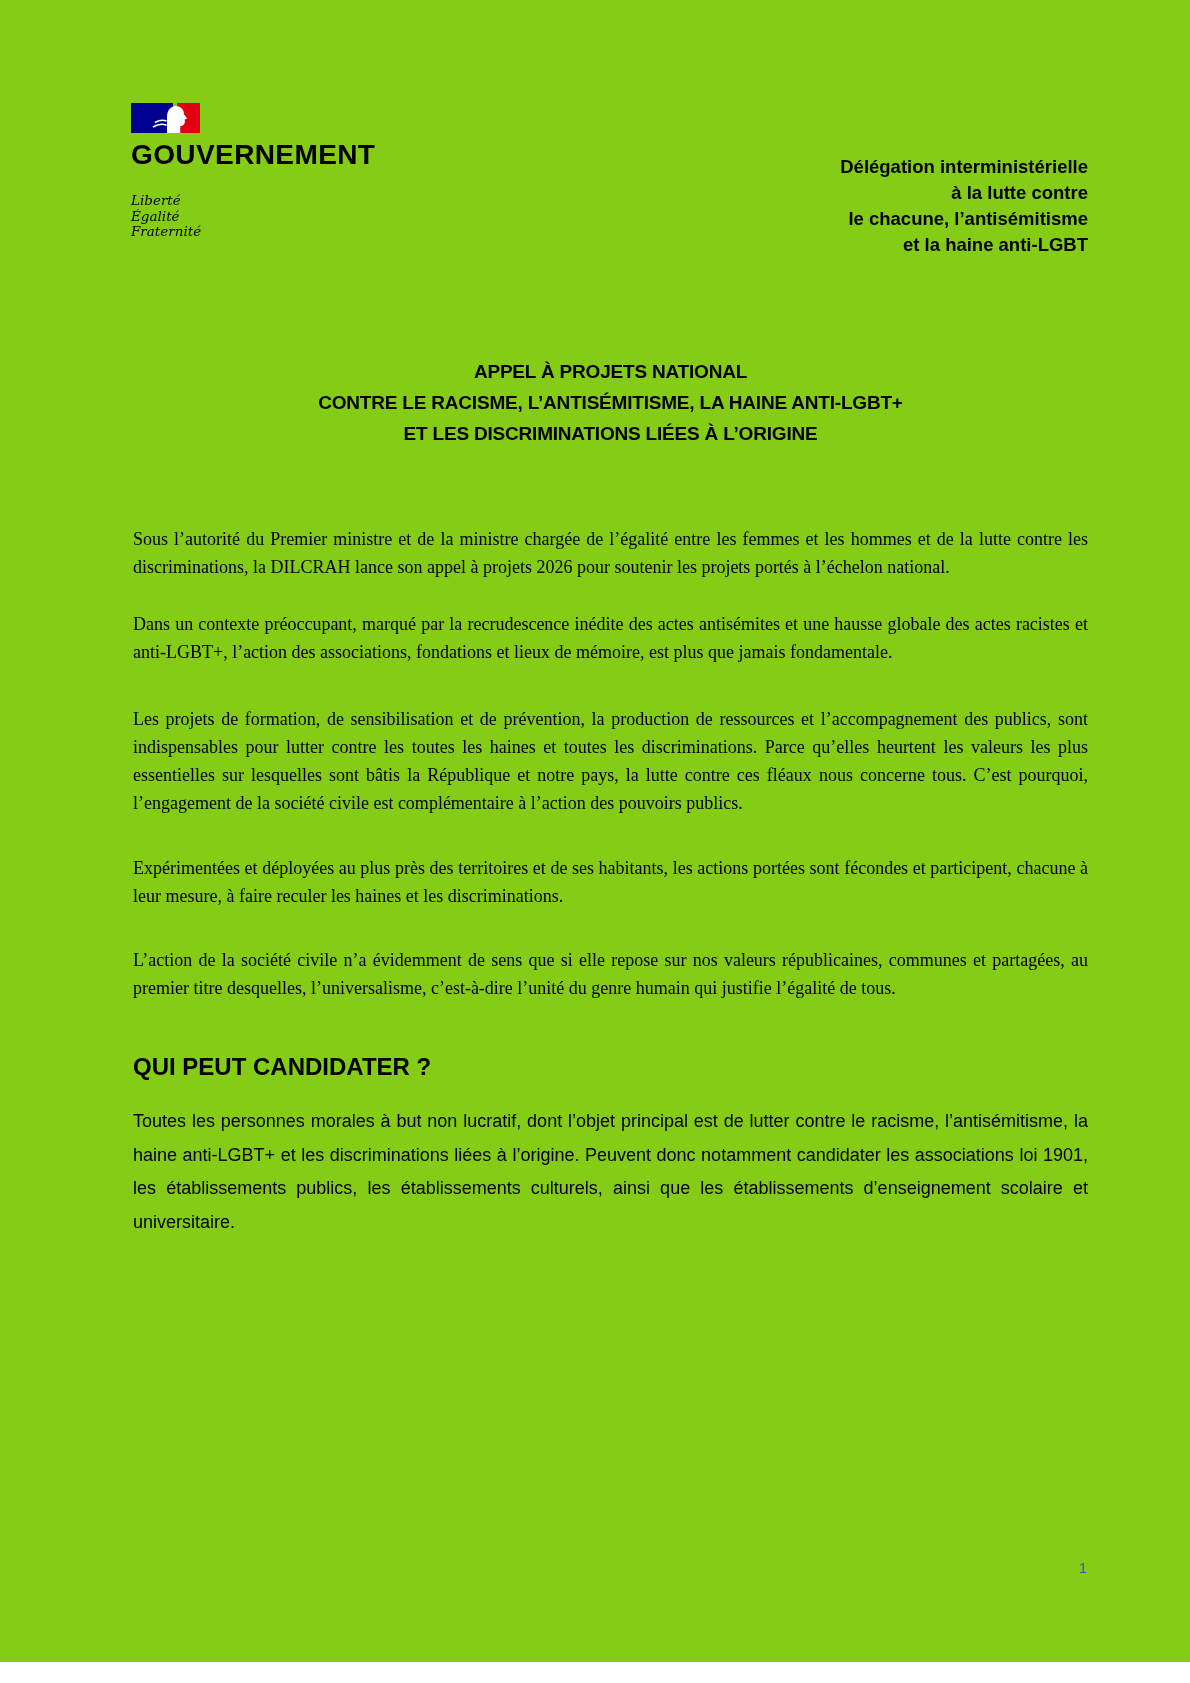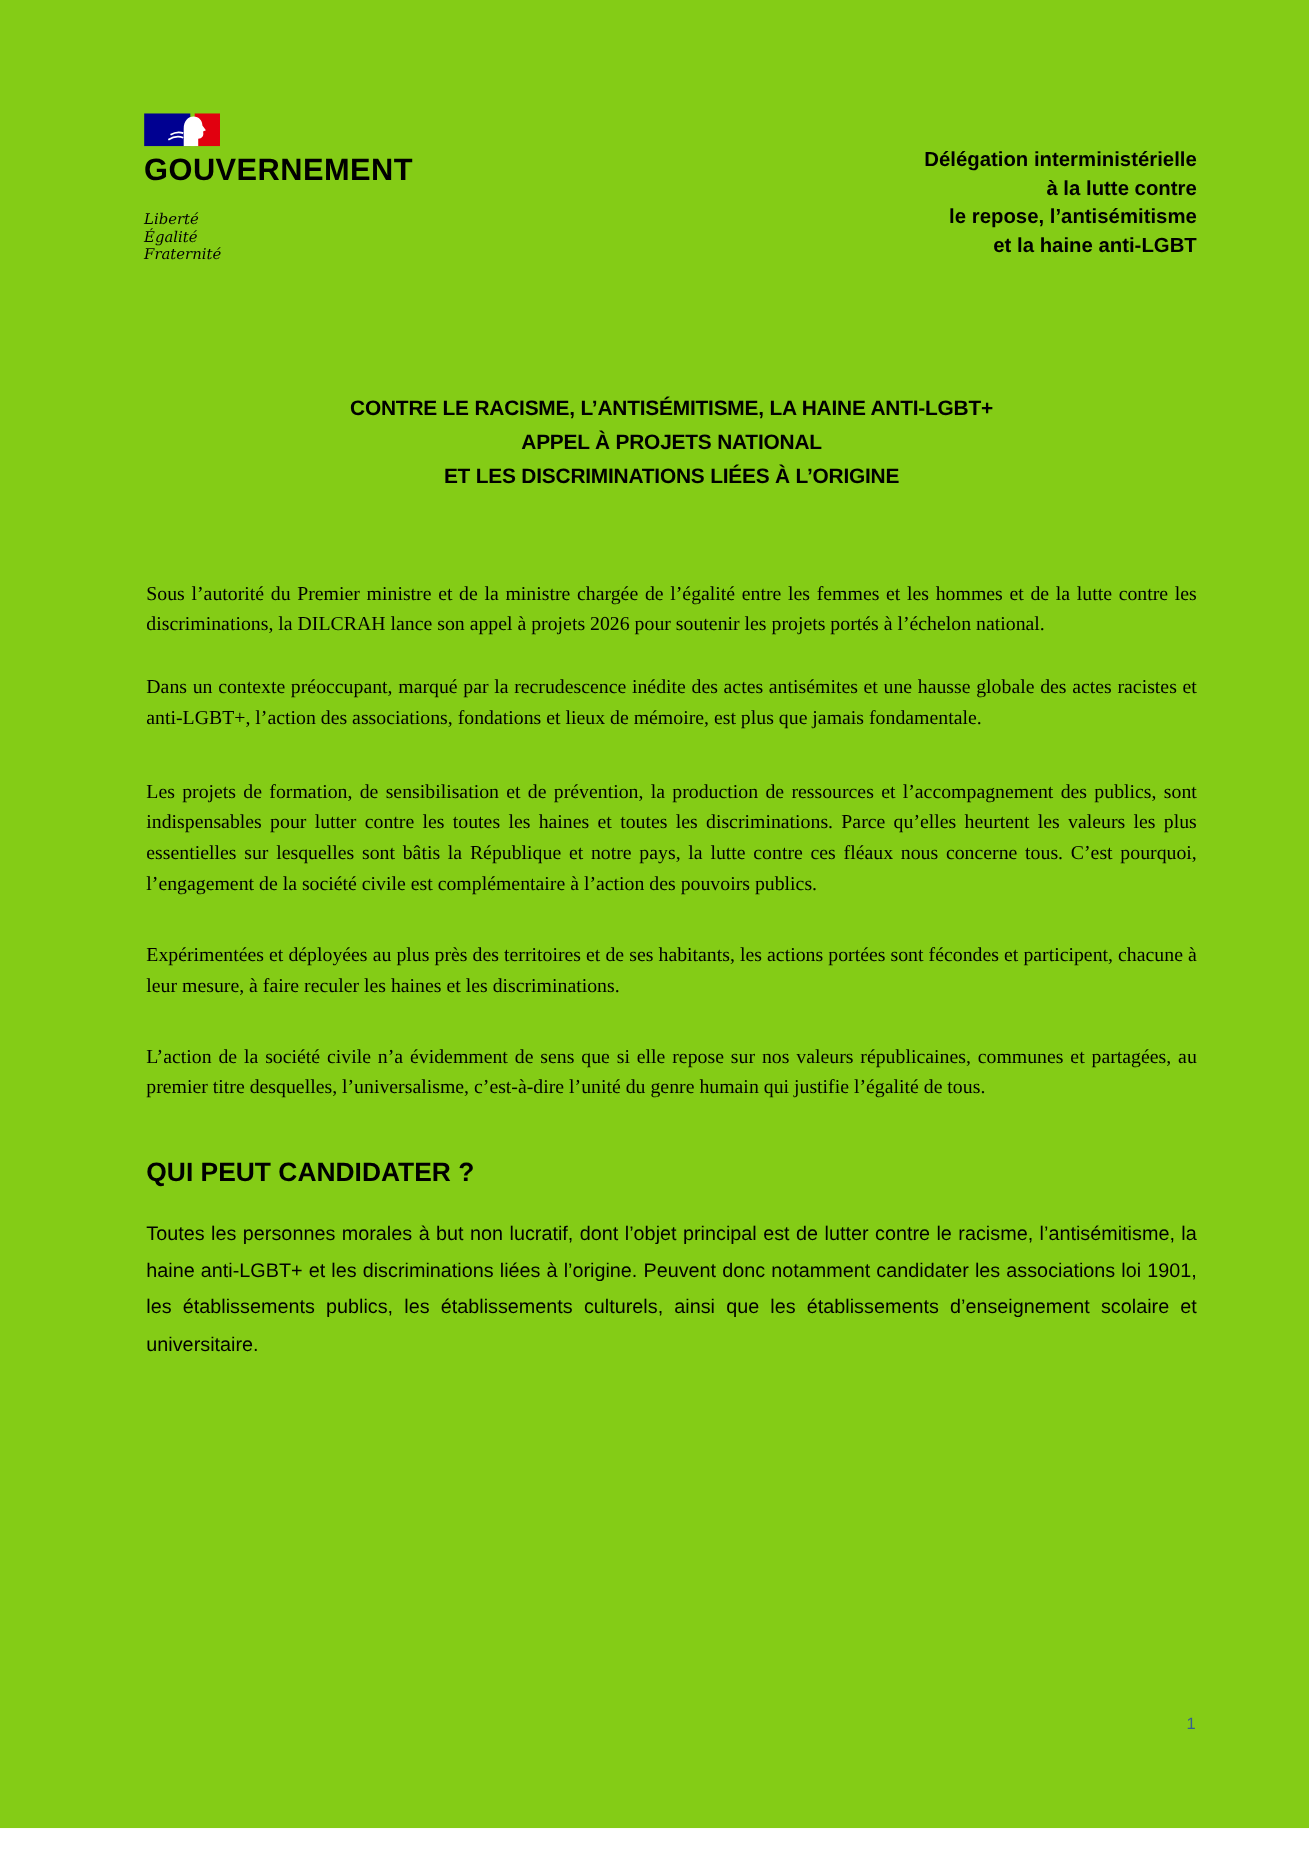--- a/index.html
+++ b/index.html
@@ -43,21 +43,21 @@
   }
   .motto {
     margin-top: 23px;
     font-family: "DejaVu Serif", serif;
     font-style: italic;
     font-size: 13.5px;
     line-height: 15.5px;
     color: #000000;
   }
   .org-block {
-    margin-top: 29px;
+    margin-top: 51px;
     text-align: right;
     font-weight: bold;
     font-size: 18.5px;
     line-height: 26px;
     color: #000000;
   }
 
   
   .content {
     position: absolute;
@@ -126,30 +126,30 @@
       <div class="motto">
         <div>Liberté</div>
         <div>Égalité</div>
         <div>Fraternité</div>
       </div>
     </div>
 
     <div class="org-block">
       <div>Délégation interministérielle</div>
       <div>à la lutte contre</div>
-      <div>le repose, l’antisémitisme</div>
+      <div>le chacune, l’antisémitisme</div>
       <div>et la haine anti-LGBT</div>
     </div>
   </div>
 
   <div class="content">
 
     <div class="doc-title">
+      <div>APPEL À PROJETS NATIONAL</div>
       <div>CONTRE LE RACISME, L’ANTISÉMITISME, LA HAINE ANTI-LGBT+</div>
-      <div>APPEL À PROJETS NATIONAL</div>
       <div>ET LES DISCRIMINATIONS LIÉES À L’ORIGINE</div>
     </div>
 
     <p class="para first">Sous l’autorité du Premier ministre et de la ministre chargée de l’égalité entre les femmes et les hommes et de la lutte contre les discriminations, la DILCRAH lance son appel à projets 2026 pour soutenir les projets portés à l’échelon national.</p>
 
     <p class="para">Dans un contexte préoccupant, marqué par la recrudescence inédite des actes antisémites et une hausse globale des actes racistes et anti-LGBT+, l’action des associations, fondations et lieux de mémoire, est plus que jamais fondamentale.</p>
 
     <p class="para mt39">Les projets de formation, de sensibilisation et de prévention, la production de ressources et l’accompagnement des publics, sont indispensables pour lutter contre les toutes les haines et toutes les discriminations. Parce qu’elles heurtent les valeurs les plus essentielles sur lesquelles sont bâtis la République et notre pays, la lutte contre ces fléaux nous concerne tous.  C’est pourquoi, l’engagement de la société civile est complémentaire à l’action des pouvoirs publics.</p>
 
     <p class="para mt37">Expérimentées et déployées au plus près des territoires et de ses habitants, les actions portées sont fécondes et participent, chacune à leur mesure, à faire reculer les haines et les discriminations.</p>

